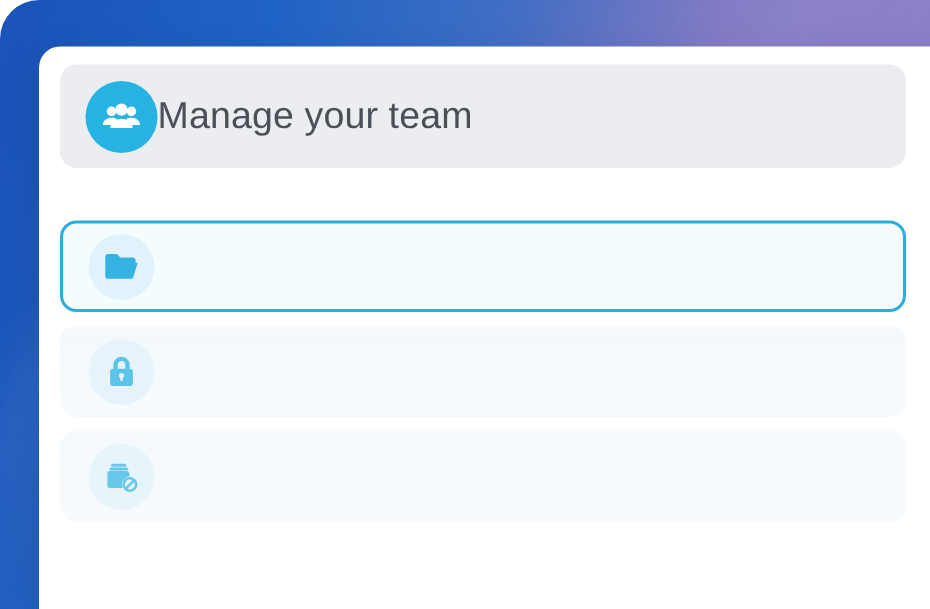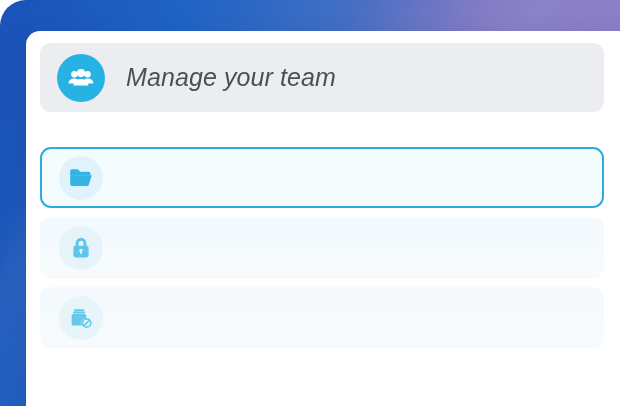--- a/index.html
+++ b/index.html
@@ -102,27 +102,25 @@
     background: #26b3e4;
     display: flex;
     align-items: center;
     justify-content: center;
     flex: 0 0 auto;
   }
 
   .header-avatar svg { display: block; }
 
   .header-title {
-    margin-left: 21px;
     font-size: 25px;
     font-weight: 400;
     color: #4a5058;
     letter-spacing: 0.1px;
     white-space: nowrap;
-    font-style: italic;
   }
 
   
   .row-list {
     position: absolute;
     left: 14px;
     top: 116px;
     width: 564px;
   }
 

